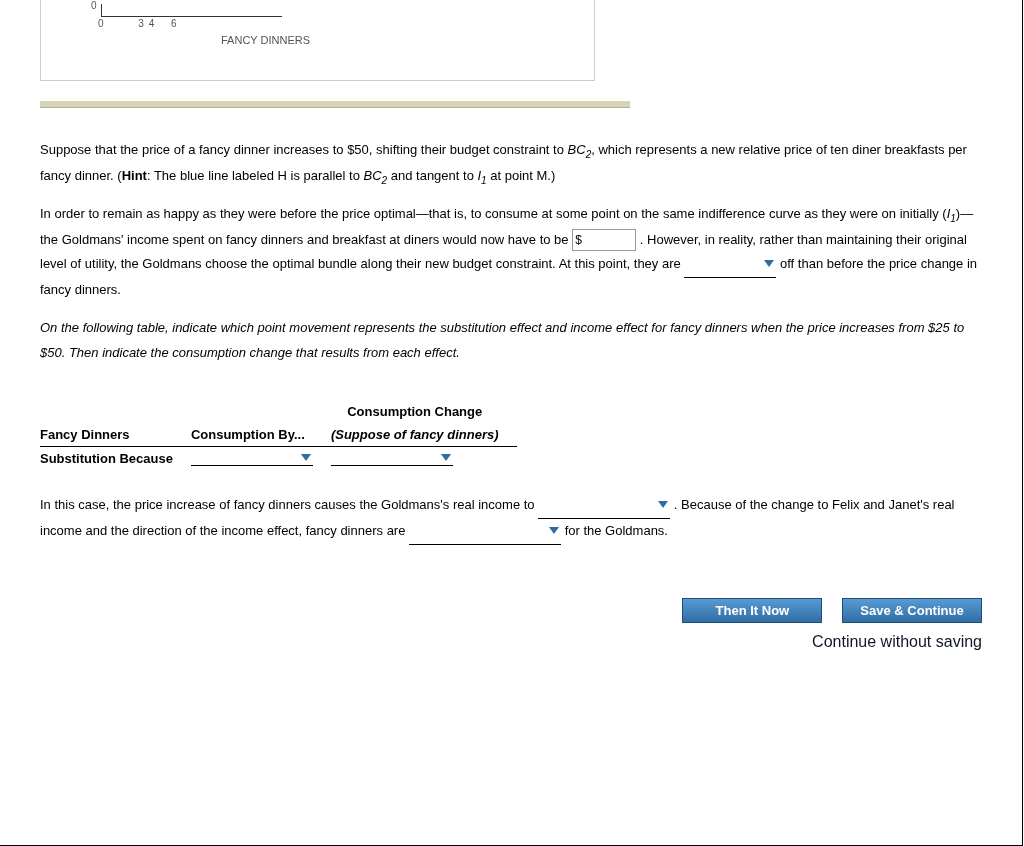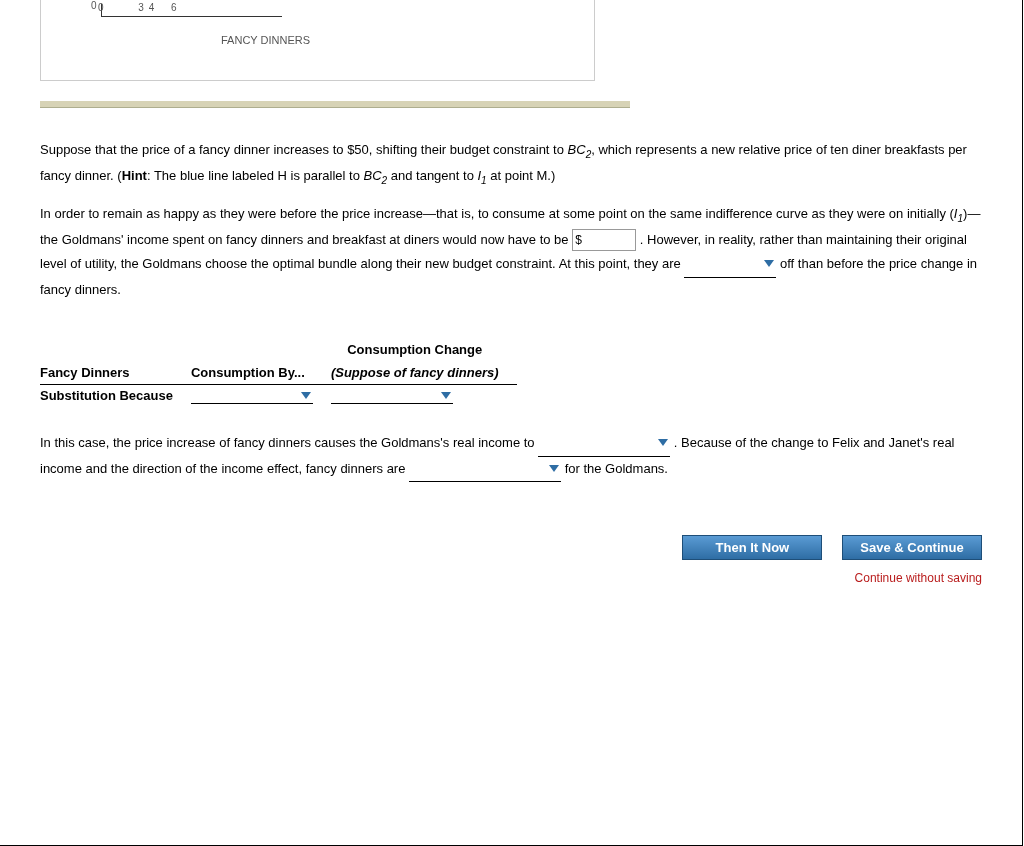--- a/index.html
+++ b/index.html
@@ -38,21 +38,21 @@
     left: 60px;
     top: 4px;
     height: 12px;
     width: 180px;
     border-left: 1px solid #333;
     border-bottom: 1px solid #333;
   }
   .x-ticks {
     position: absolute;
     left: 60px;
-    top: 2px;
+    top: 18px;
     font-size: 10px;
     color: #555;
   }
   .x-ticks span { display:inline-block; }
   .pt0 { margin-left: -3px; }
   .pt3 { margin-left: 32px; }
   .pt4 { margin-left: 2px; }
   .pt6 { margin-left: 14px; }
   .x-label {
     position: absolute;
@@ -135,22 +135,22 @@
     cursor:pointer;
     background: linear-gradient(#5a9bd4, #2e6da4);
     min-width: 110px;
     text-align:center;
   }
   .link-row {
     text-align:right;
     padding: 4px 40px 20px 0;
   }
   .link {
-    color:#b91c1c;
-    font-size:12px;
+    color:#0f172a;
+    font-size:16px;
     cursor:pointer;
   }
   .page {
     border-right: 1px solid #000;
     border-bottom: 1px solid #000;
     width: 1023px;
     min-height: 846px;
     box-sizing: border-box;
   }
 </style>
@@ -176,25 +176,26 @@
 <div class="content">
 
 <hr class="hr-shadow">
 
 
 <p>
   <span>Suppose that the price of a fancy dinner increases to $50, shifting their budget constraint to </span><span class="italic"><span>BC</span><sub>2</sub></span><span>, which represents a new relative price of ten diner breakfasts per fancy dinner. (</span><b>Hint</b><span>: The blue line labeled H is parallel to </span><span class="italic"><span>BC</span><sub>2</sub></span><span> and tangent to </span><span class="italic"><span>I</span><sub>1</sub></span><span> at point M.)</span>
 </p>
 
 <p>
-  <span>In order to remain as happy as they were before the price increase—that is, to consume at some point on the same indifference curve as they were on initially (</span><span class="italic"><span>I</span><sub>1</sub></span><span>)—the Goldmans' income spent on fancy dinners and breakfast at diners would now have to be </span>
+  <span>In order to remain as happy as they were before the price optimal—that is, to consume at some point on the same indifference curve as they were on initially (</span><span class="italic"><span>I</span><sub>1</sub></span><span>)—the Goldmans' income spent on fancy dinners and breakfast at diners would now have to be </span>
   <input class="dollar-input" value="$" style="">
   <span> . However, in reality, rather than maintaining their original level of utility, the Goldmans choose the optimal bundle along their new budget constraint. At this point, they are </span><span class="dd"><span class="tri"></span></span><span> off than before the price change in fancy dinners.</span>
 </p>
 
+<p class="italic">On the following table, indicate which point movement represents the substitution effect and income effect for fancy dinners when the price increases from $25 to $50. Then indicate the consumption change that results from each effect.</p>
 
 <div class="table-wrap">
 <table class="effects">
   <tbody>
             <tr class="super-header">
     <th></th>
               <th></th>
     <th>Consumption Change</th>
   </tr>
   <tr class="columns-row">

